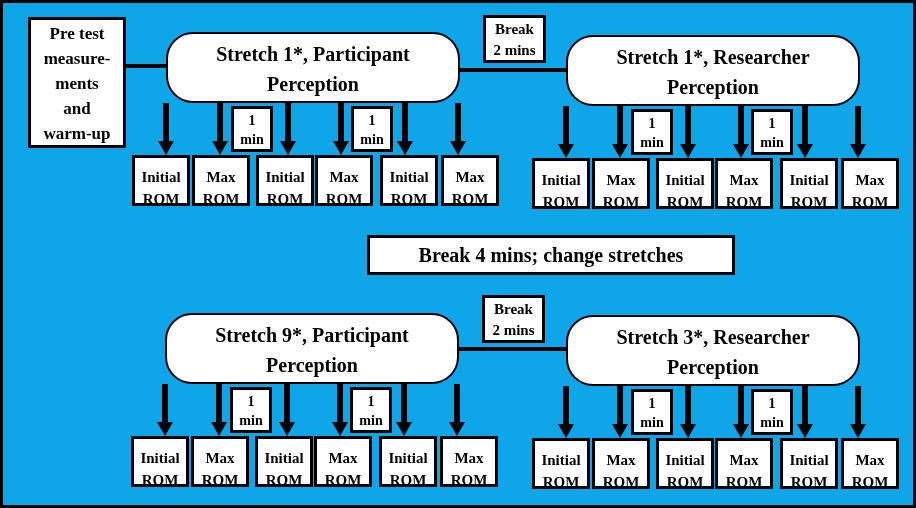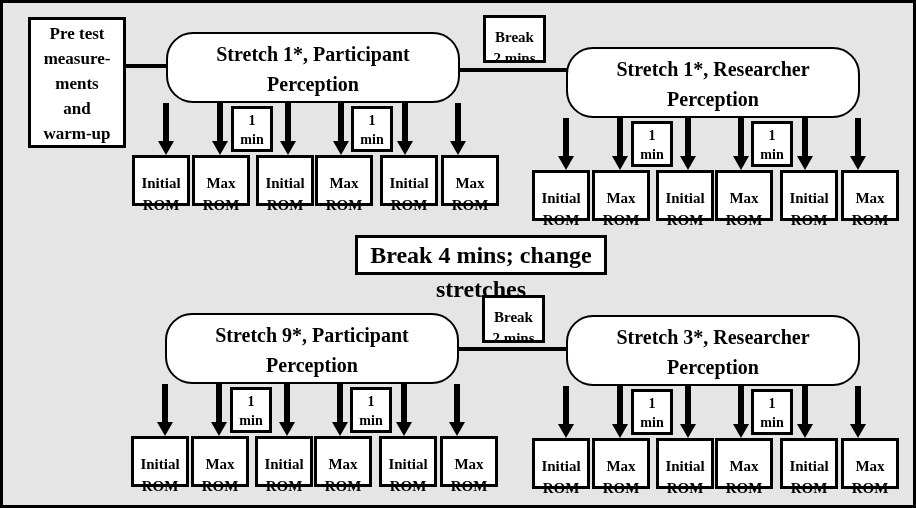--- a/index.html
+++ b/index.html
@@ -3,51 +3,51 @@
 <meta charset="utf-8">
 <style>
   html, body { margin: 0; padding: 0; background: #fff; }
   body {
     width: 916px; height: 508px; position: relative;
     font-family: "Liberation Serif", "DejaVu Serif", serif;
     font-weight: bold; color: #000;
   }
   .frame {
     position: absolute; left: 0; top: 0; width: 916px; height: 508px;
-    border: 3px solid #000; box-sizing: border-box; background: #e5e5e5;
+    border: 3px solid #000; box-sizing: border-box; background: #0ea5e9;
   }
   .box {
     position: absolute; box-sizing: border-box; background: #fff;
     border: 3px solid #000; text-align: center; white-space: pre-line;
   }
   
   .pretest {
     left: 25px; top: 14px; width: 98px; height: 131px;
     font-size: 17px; line-height: 25px; padding-top: 1px;
   }
   
   .hline { position: absolute; height: 4px; background: #000; }
   .line-pretest { left: 121px; top: 61px; width: 44px; }
   .line-top     { left: 453px; top: 65px; width: 112px; }
   .line-bottom  { left: 454px; top: 344px; width: 111px; }
   
   .brk-sm {
-    width: 63px; height: 48px; font-size: 15px; line-height: 21px; padding-top: 9px;
+    width: 63px; height: 48px; font-size: 15px; line-height: 21px; padding-top: 1px;
   }
   .brk-top { left: 480px; top: 12px; }
   .brk-bottom { left: 479px; top: 292px; }
   
   .brk-mid {
-    left: 352px; top: 232px; width: 252px; height: 40px;
-    font-size: 24px; line-height: 34px;
+    left: 364px; top: 232px; width: 368px; height: 40px;
+    font-size: 20px; line-height: 34px;
   }
   
   .group { position: absolute; width: 368px; height: 175px; }
   .g1p { left: 129px; top: 29px; }
-  .g1r { left: 529px; top: 44px; }
+  .g1r { left: 529px; top: 32px; }
   .g2p { left: 128px; top: 310px; }
   .g2r { left: 529px; top: 312px; }
   .gtitle {
     left: 34px; top: 0; width: 294px; height: 71px; border-width: 2px;
     font-size: 20px; line-height: 30px; padding-top: 5px; border-radius: 27px;
   }
   .arrow { position: absolute; top: 71px; width: 16px; height: 53px; }
   .arrow .stem { position: absolute; left: 5px; top: 0; width: 6px; height: 40px; background: #000; }
   .arrow .head {
     position: absolute; left: 0; top: 38px; width: 0; height: 0;
@@ -56,21 +56,21 @@
   }
   .a1 { left: 26px; } .a2 { left: 80px; } .a3 { left: 148px; }
   .a4 { left: 201px; } .a5 { left: 265px; } .a6 { left: 318px; }
   .onemin {
     top: 74px; width: 42px; height: 46px;
     font-size: 14px; line-height: 19px; padding-top: 2px;
   }
   .m1 { left: 99px; } .m2 { left: 219px; }
   .rom {
     top: 123px; width: 58px; height: 51px;
-    font-size: 15px; line-height: 22px; padding-top: 14px;
+    font-size: 15px; line-height: 22px; padding-top: 8px;
   }
   .r1 { left: 0; } .r2 { left: 60px; } .r3 { left: 124px; }
   .r4 { left: 183px; } .r5 { left: 248px; } .r6 { left: 309px; }
 </style>
 </head>
 <body>
 
 <div class="frame">
 
   <div class="box pretest">Pre test

